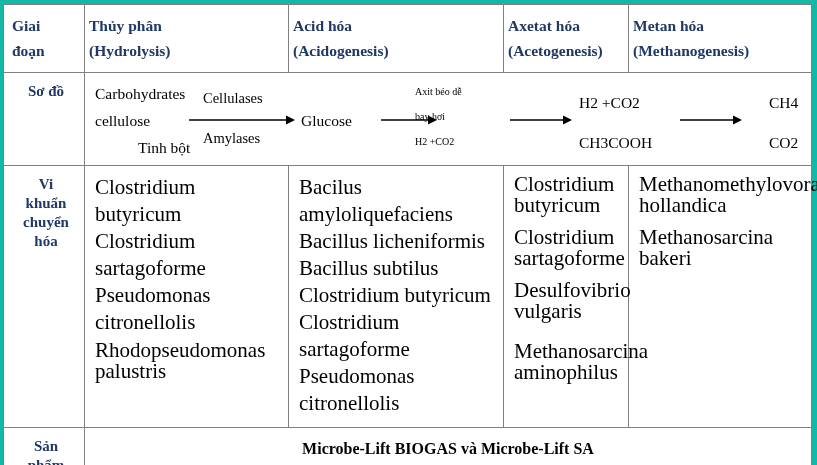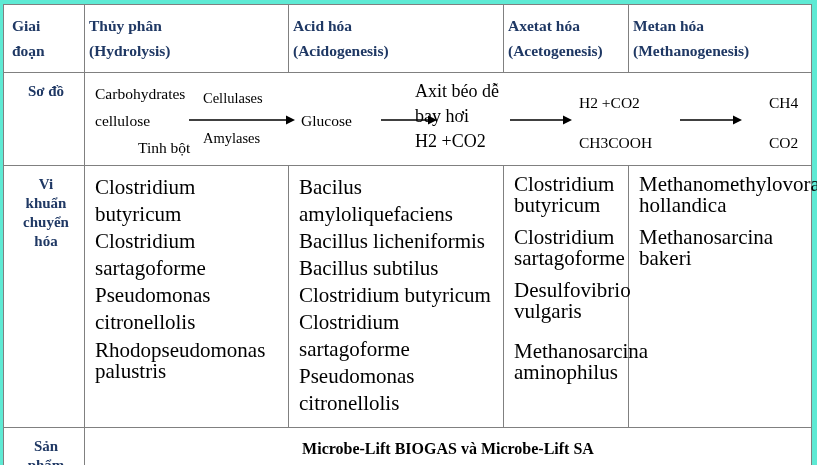--- a/index.html
+++ b/index.html
@@ -12,21 +12,21 @@
     height: 465px;
     font-family: "Liberation Serif", "DejaVu Serif", serif;
     color: #000000;
     overflow: hidden;
   }
 
   #stage {
     position: relative;
     width: 817px;
     height: 465px;
-    background: #5eead4;
+    background: #14b8a6;
   }
 
   table.biogas {
     position: absolute;
     left: 3px;
     top: 4px;
     width: 808px;
     border-collapse: collapse;
     table-layout: fixed;
   }
@@ -94,21 +94,21 @@
     line-height: 27px;
     color: #000;
     white-space: nowrap;
   }
   .dg-text.sm {
     font-size: 14.5px;
     line-height: 19px;
   }
   .dg-stack {
     position: absolute;
-    font-size: 18px;
+    font-size: 10px;
     line-height: 25px;
     color: #000;
     white-space: nowrap;
   }
   .dg-arrow {
     position: absolute;
     height: 10px;
   }
   .dg-arrow svg { display: block; }
 

